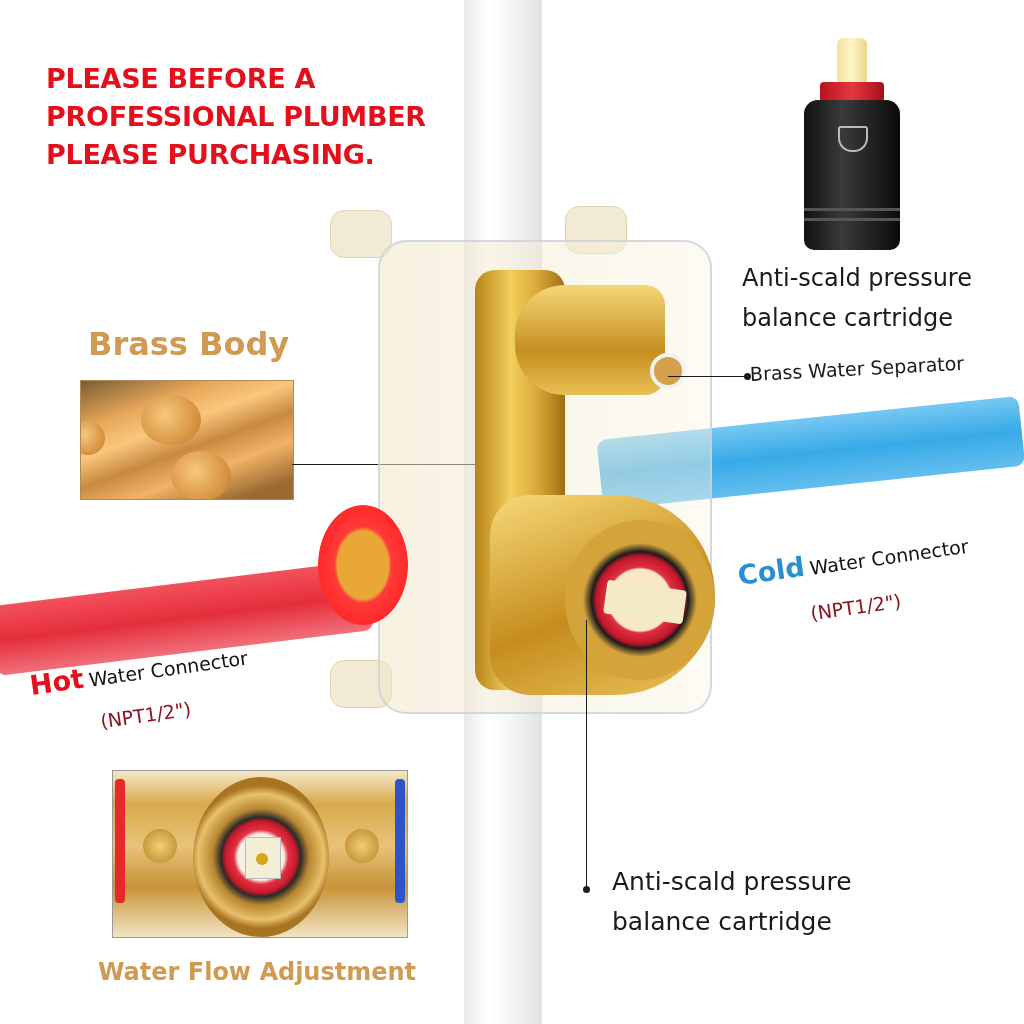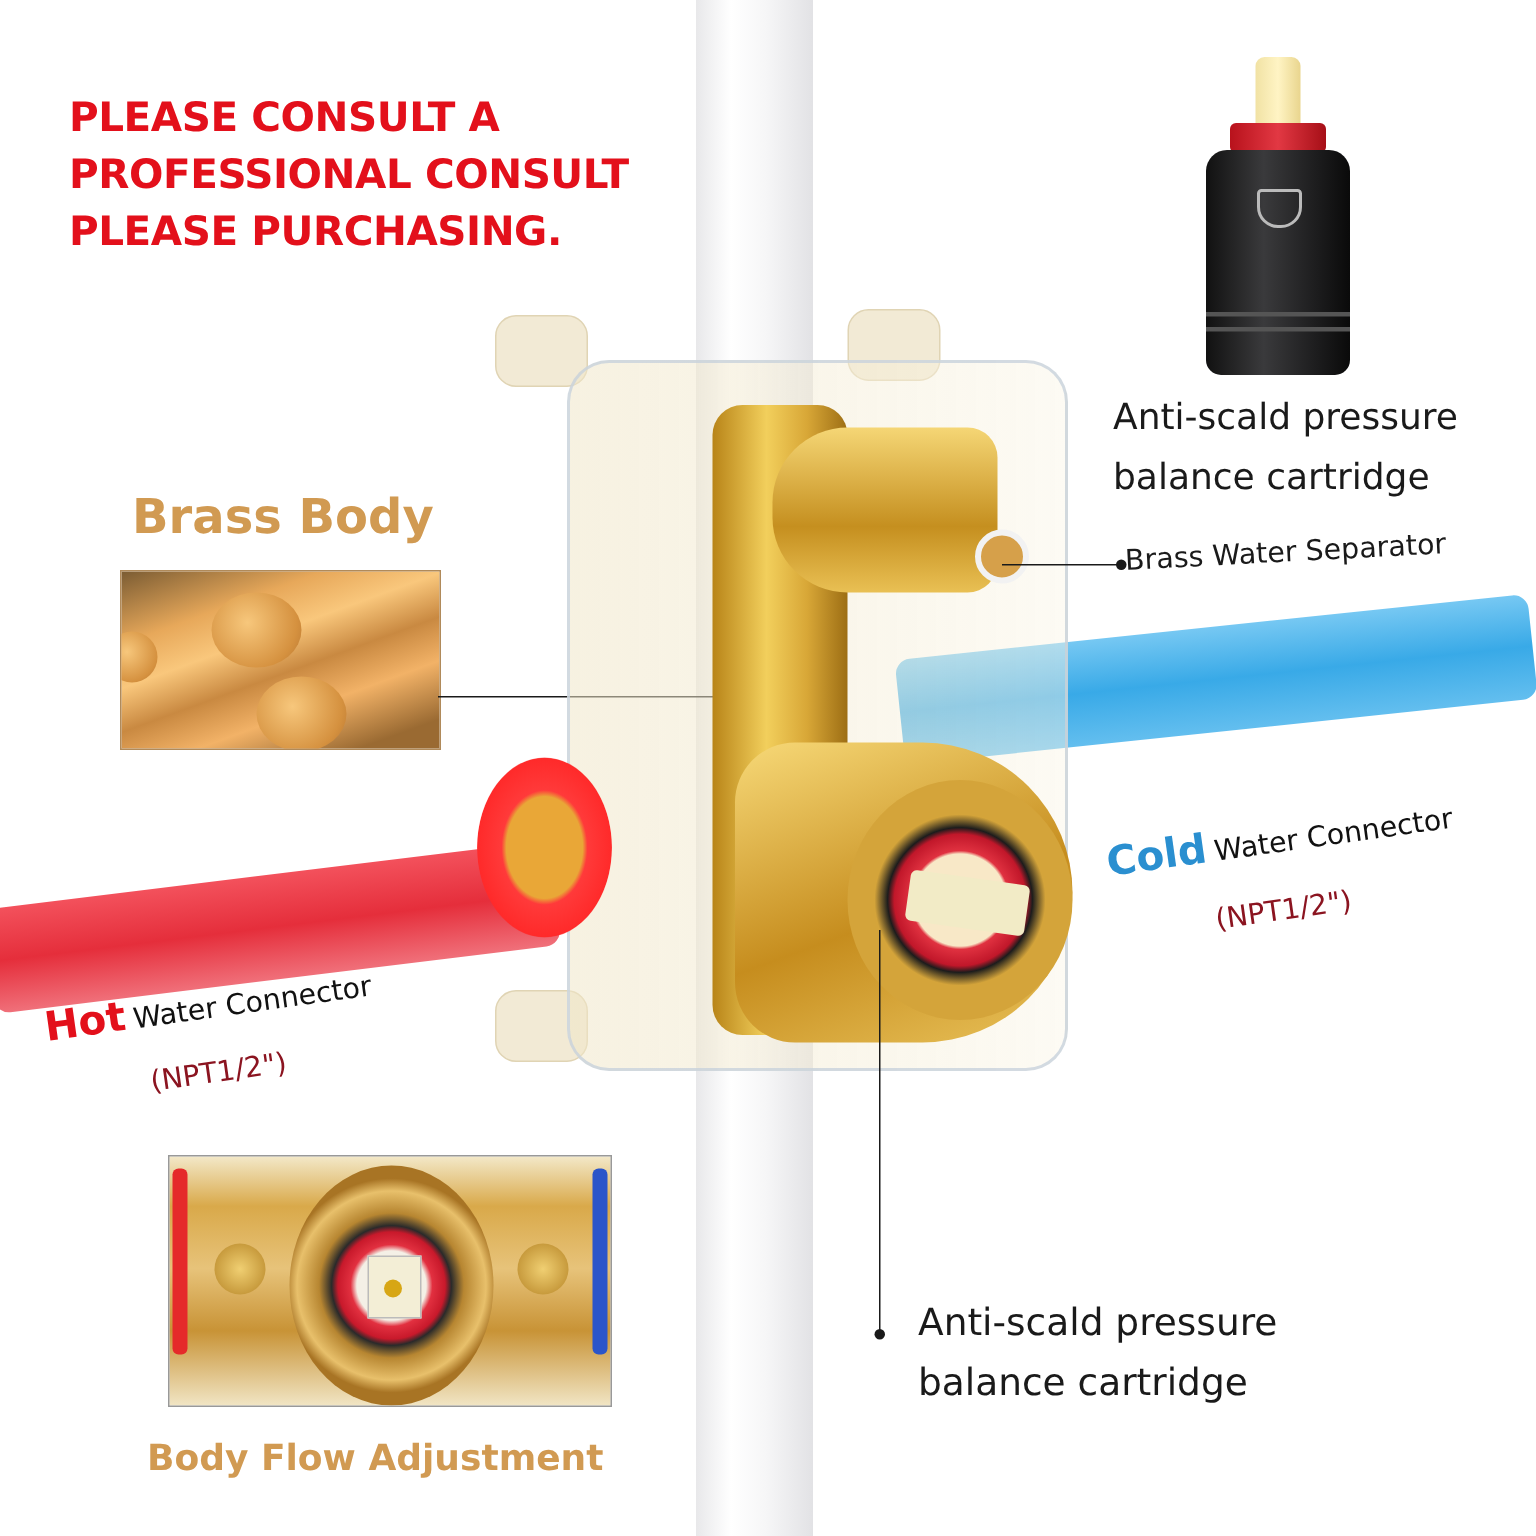--- a/index.html
+++ b/index.html
@@ -76,22 +76,22 @@
     .flow-label { left: 98px; top: 958px; color: #d19a52; font-weight: bold; font-size: 24px; }
 
     .bottom-cartridge-label { left: 612px; top: 862px; font-size: 25px; line-height: 40px; }
   </style>
 </head>
 <body>
 
 <div class="abs white-pipe"></div>
 
 <div class="abs warning">
-  <div>PLEASE CONSULT A</div>
-  <div>PROFESSIONAL CONSULT</div>
+  <div>PLEASE BEFORE A</div>
+  <div>PROFESSIONAL PLUMBER</div>
   <div>PLEASE PURCHASING.</div>
 </div>
 
 <div class="abs cartridge-top">
   <div class="cart-stem"></div>
   <div class="cart-ring"></div>
   <div class="cart-body"></div>
   <div class="cart-logo"></div>
   <div class="cart-groove" style="top:170px"></div>
   <div class="cart-groove" style="top:180px"></div>
@@ -144,20 +144,20 @@
 
 <div class="abs flow-photo">
   <div class="flow-red-bar"></div>
   <div class="flow-blue-bar"></div>
   <div class="flow-screw" style="left:30px;top:58px;"></div>
   <div class="flow-screw" style="left:232px;top:58px;"></div>
   <div class="flow-ring"></div>
   <div class="flow-square"></div>
   <div class="flow-dot"></div>
 </div>
-<div class="abs flow-label">Body Flow Adjustment</div>
+<div class="abs flow-label">Water Flow Adjustment</div>
 
 <div class="abs line" style="left:586px;top:620px;width:1px;height:270px;"></div>
 <div class="abs dot" style="left:583px;top:886px;"></div>
 <div class="abs label-dark bottom-cartridge-label">
   <div>Anti-scald pressure</div>
   <div>balance cartridge</div>
 </div>
 
 </body></html>

